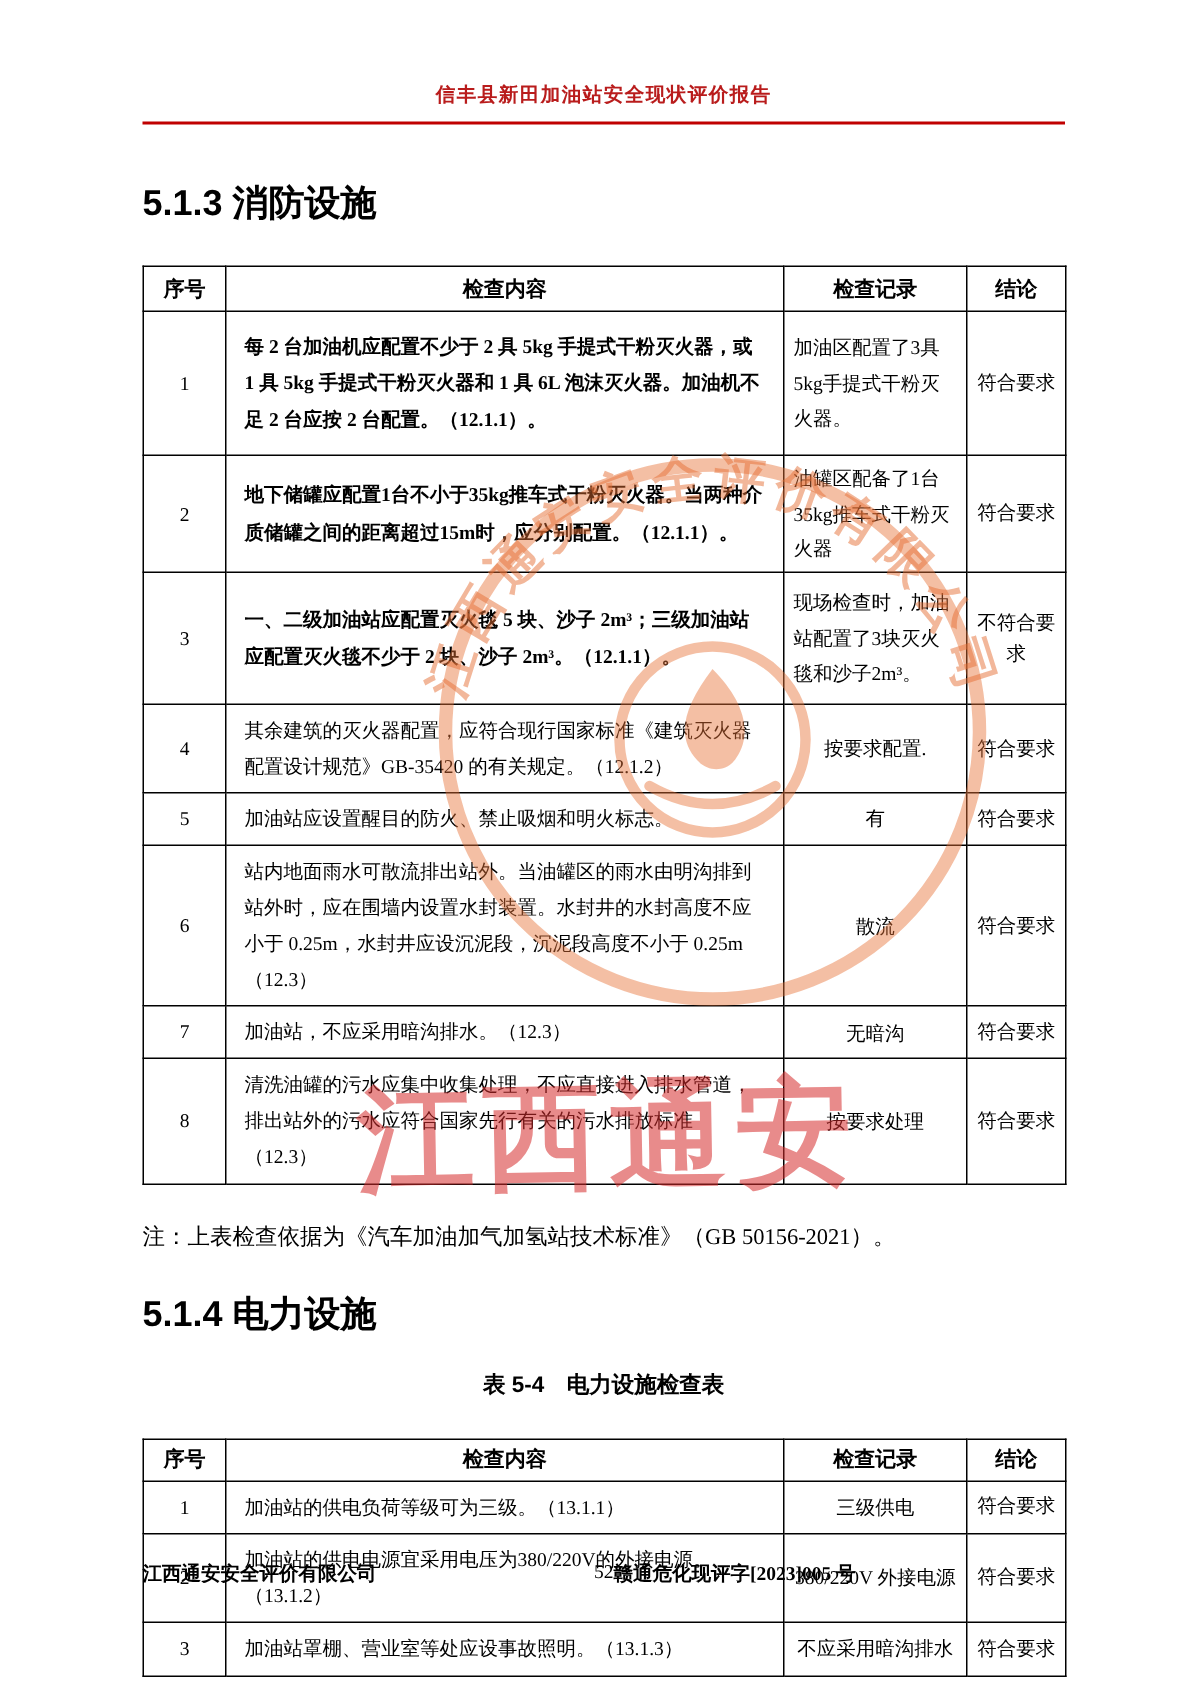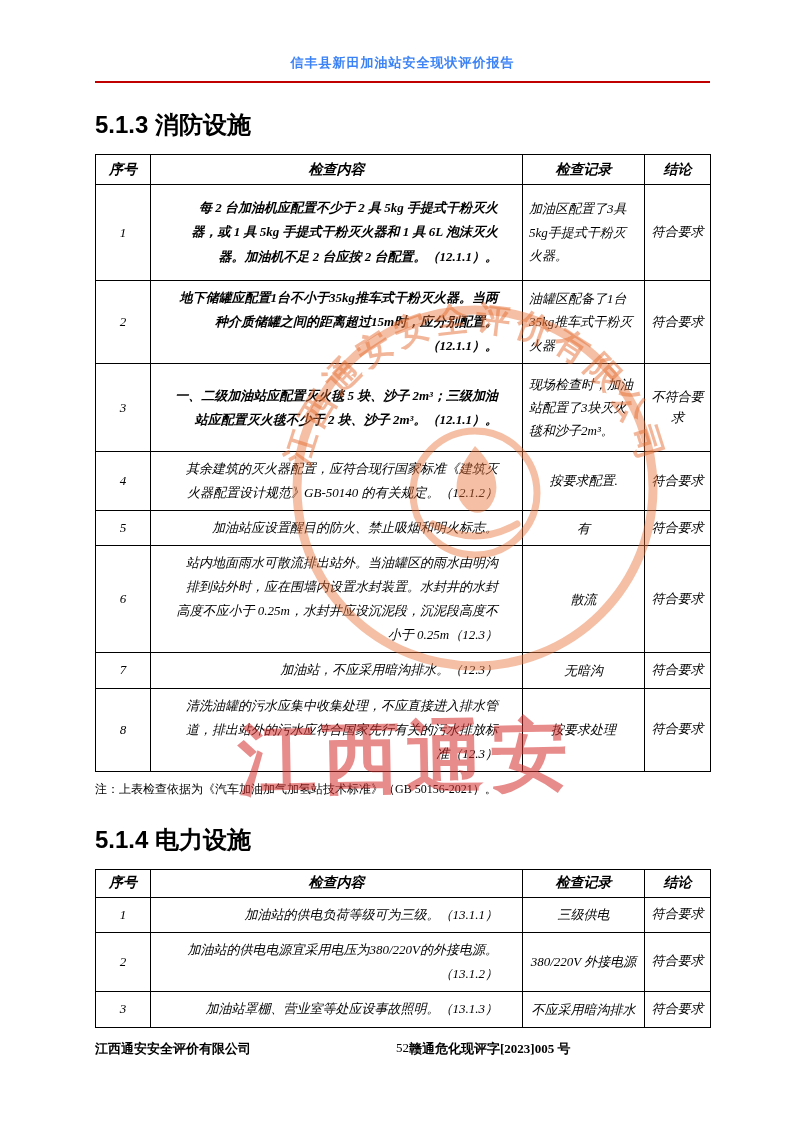--- a/index.html
+++ b/index.html
@@ -5,72 +5,71 @@
   * { margin:0; padding:0; box-sizing:border-box; }
   html,body { background:#ffffff; }
   .page {
     position:relative; width:800px; height:1131px; margin:0 auto;
     background:#ffffff; overflow:hidden; color:#000;
     font-family:"Liberation Serif","DejaVu Serif",serif;
   }
   .content { position:absolute; left:95px; top:0; width:615px; }
 
   .header-title {
-    margin-top:54px; text-align:center; color:#3b82f6;
+    margin-top:54px; text-align:center; color:#b91c1c;
     font-size:13px; font-weight:700; letter-spacing:1px;
   }
   .header-rule { margin-top:9px; border-bottom:2px solid #c00000; }
 
   .section-heading {
-    margin-top:26px; font-size:24px; font-weight:700;
+    margin-top:36px; font-size:24px; font-weight:700;
     font-family:"Liberation Sans","DejaVu Sans",sans-serif;
   }
   .table-title {
     margin-top:24px; text-align:center; font-size:15px; font-weight:700;
     font-family:"Liberation Sans","DejaVu Sans",sans-serif;
   }
 
   table.check-table {
-    width:100%; margin-top:13px; border-collapse:collapse; table-layout:fixed;
+    width:100%; margin-top:26px; border-collapse:collapse; table-layout:fixed;
     border:1.5px solid #000;
-    font-style:italic;
   }
   .check-table col.col-no { width:55px; }
   .check-table col.col-content { width:372px; }
   .check-table col.col-record { width:122px; }
   .check-table col.col-conclusion { width:66px; }
   .check-table th, .check-table td {
     border:1px solid #000; font-size:13px; padding:3px 6px; vertical-align:middle;
   }
   .check-table th {
     height:30px; text-align:center; font-weight:700; font-size:14px;
     font-family:"Liberation Sans","DejaVu Sans",sans-serif;
   }
   td.cell-no { text-align:center; }
-  td.cell-content { text-align:right; line-height:1.85; padding:5px 24px; }
+  td.cell-content { text-align:left; line-height:1.85; padding:5px 12px; }
   td.cell-content.bold { font-weight:700; }
   td.cell-record { text-align:left; line-height:1.8; }
   td.cell-record.center { text-align:center; }
   td.cell-conclusion { text-align:center; line-height:1.6; }
 
   
   #fire-table tbody tr:nth-child(1) td { height:96px; }
   #fire-table tbody tr:nth-child(2) td { height:78px; }
   #fire-table tbody tr:nth-child(3) td { height:88px; }
   #fire-table tbody tr:nth-child(4) td { height:56px; }
   #fire-table tbody tr:nth-child(5) td { height:30px; }
   #fire-table tbody tr:nth-child(6) td { height:100px; }
   #fire-table tbody tr:nth-child(7) td { height:28px; }
   #fire-table tbody tr:nth-child(8) td { height:48px; }
   #power-table th { height:28px; }
   #power-table tbody tr:nth-child(1) td { height:32px; }
   #power-table tbody tr:nth-child(2) td { height:54px; }
   #power-table tbody tr:nth-child(3) td { height:36px; }
 
-  .note { margin-top:9px; font-size:12px; }
+  .note { margin-top:25px; font-size:15px; }
   .heading-power { margin-top:26px; }
   .power-title { margin-top:22px; }
 
   .footer {
     position:absolute; left:95px; top:1040px; width:615px;
     display:grid; grid-template-columns:1fr auto 1fr; font-size:13px;
   }
   .footer .left  { text-align:left;  font-weight:700; }
   .footer .center{ text-align:right; }
   .footer .right { text-align:left; font-weight:700; }
@@ -127,21 +126,21 @@
             <td class="cell-conclusion">符合要求</td>
           </tr>
           <tr>
             <td class="cell-no">3</td>
             <td class="cell-content bold">一、二级加油站应配置灭火毯 5 块、沙子 2m³；三级加油站应配置灭火毯不少于 2 块、沙子 2m³。（12.1.1）。</td>
             <td class="cell-record">现场检查时，加油站配置了3块灭火毯和沙子2m³。</td>
             <td class="cell-conclusion">不符合要求</td>
           </tr>
           <tr>
             <td class="cell-no">4</td>
-            <td class="cell-content">其余建筑的灭火器配置，应符合现行国家标准《建筑灭火器配置设计规范》GB-50140 的有关规定。（12.1.2）</td>
+            <td class="cell-content">其余建筑的灭火器配置，应符合现行国家标准《建筑灭火器配置设计规范》GB-35420 的有关规定。（12.1.2）</td>
             <td class="cell-record center">按要求配置.</td>
             <td class="cell-conclusion">符合要求</td>
           </tr>
           <tr>
             <td class="cell-no">5</td>
             <td class="cell-content">加油站应设置醒目的防火、禁止吸烟和明火标志。</td>
             <td class="cell-record center">有</td>
             <td class="cell-conclusion">符合要求</td>
           </tr>
           <tr>
@@ -161,20 +160,21 @@
             <td class="cell-content">清洗油罐的污水应集中收集处理，不应直接进入排水管道，排出站外的污水应符合国家先行有关的污水排放标准（12.3）</td>
             <td class="cell-record center">按要求处理</td>
             <td class="cell-conclusion">符合要求</td>
           </tr>
         </tbody>
       </table>
 
     <div class="note">注：上表检查依据为《汽车加油加气加氢站技术标准》（GB 50156-2021）。</div>
 
     <h1 class="section-heading heading-power">5.1.4 电力设施</h1>
+    <div class="table-title power-title">表 5-4　电力设施检查表</div>
 
     <table class="check-table" id="power-table">
       <colgroup>
         <col class="col-no">
           <col class="col-content">
           <col class="col-record">
           <col class="col-conclusion">
       </colgroup>
     <thead>
           <tr>

